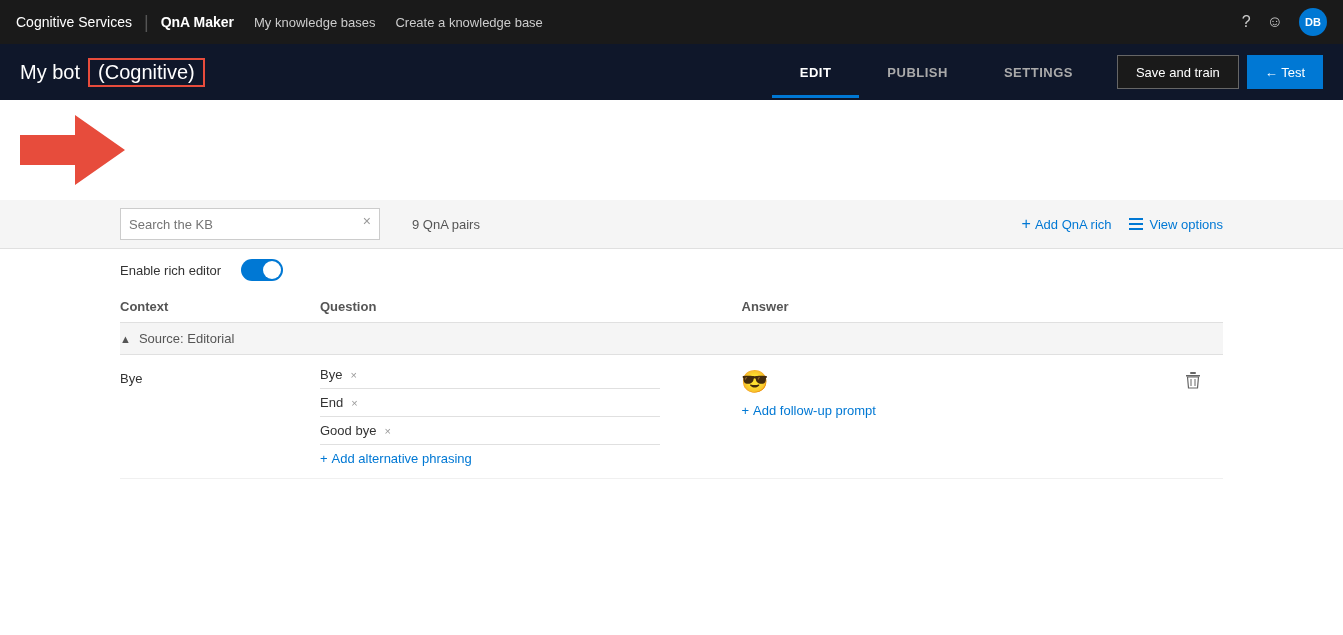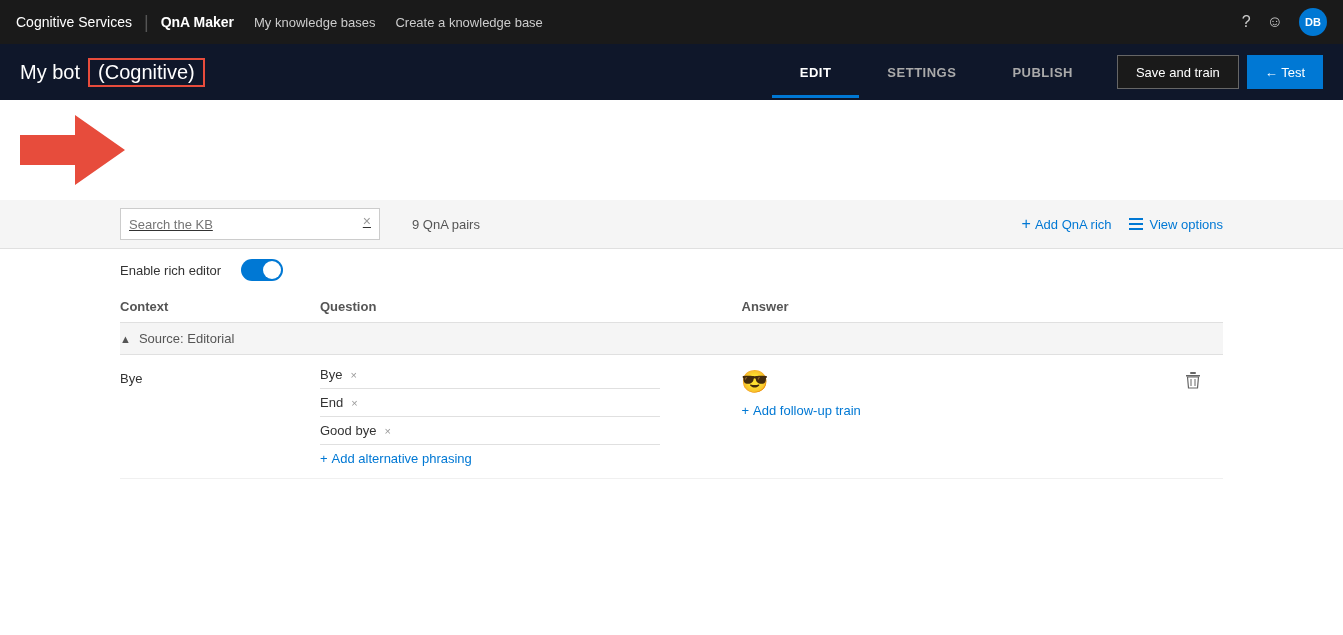--- a/index.html
+++ b/index.html
@@ -180,21 +180,20 @@
       border-bottom: 1px solid #e0e0e0;
       gap: 16px;
     }
     .search-box {
       display: flex;
       border: 1px solid #ccc;
       background: #fff;
       padding: 4px 8px;
       width: 260px;
       height: 32px;
-      text-decoration: underline;
     }
     .search-box input {
       border: none;
       outline: none;
       flex: 1;
       font-size: 13px;
       color: #333;
     }
     .search-box .clear-icon {
       color: #999;
@@ -380,24 +379,24 @@
 </div>
 
 <div class="second-bar">
   <span class="bot-title">My bot</span>
   <span class="publisher-badge">(Cognitive)</span>
   <div class="second-bar-tabs">
     <div class="tab-item active">
       <span>EDIT</span>
     </div>
     <div class="tab-item">
+      <span>PUBLISH</span>
+    </div>
+    <div class="tab-item">
       <span>SETTINGS</span>
-    </div>
-    <div class="tab-item">
-      <span>PUBLISH</span>
     </div>
     <button class="btn-save-train">Save and train</button>
     <button class="btn-test">
       <span>← Test</span>
     </button>
   </div>
 </div>
 
 <div class="main-content">
 
@@ -467,21 +466,21 @@
         </div>
         <div class="add-phrasing">
           <span>+</span>
           <span>Add alternative phrasing</span>
         </div>
       </div>
       <div class="answer-cell">
         <span class="emoji-answer">😎</span>
         <div class="add-followup">
           <span>+</span>
-          <span>Add follow-up train</span>
+          <span>Add follow-up prompt</span>
         </div>
       </div>
       <div class="action-cell">
         <span class="delete-icon">
           <svg width="16" height="18" viewBox="0 0 16 18" fill="#666">
             <rect x="1" y="4" width="14" height="1.5"></rect>
             <rect x="5" y="1" width="6" height="2" rx="1"></rect>
             <path d="M2.5 6 L3.5 17 H12.5 L13.5 6 Z" fill="none" stroke="#666" stroke-width="1.2"></path>
             <line x1="6" y1="8" x2="6" y2="15" stroke="#666" stroke-width="1"></line>
             <line x1="10" y1="8" x2="10" y2="15" stroke="#666" stroke-width="1"></line>

